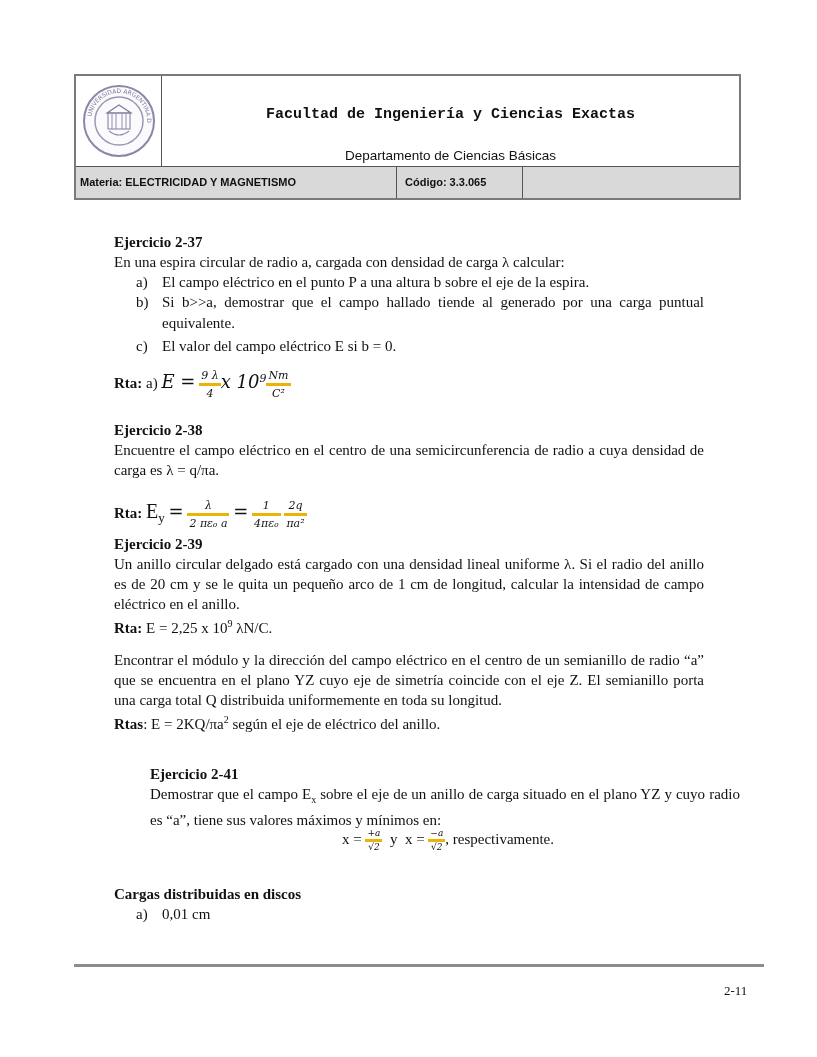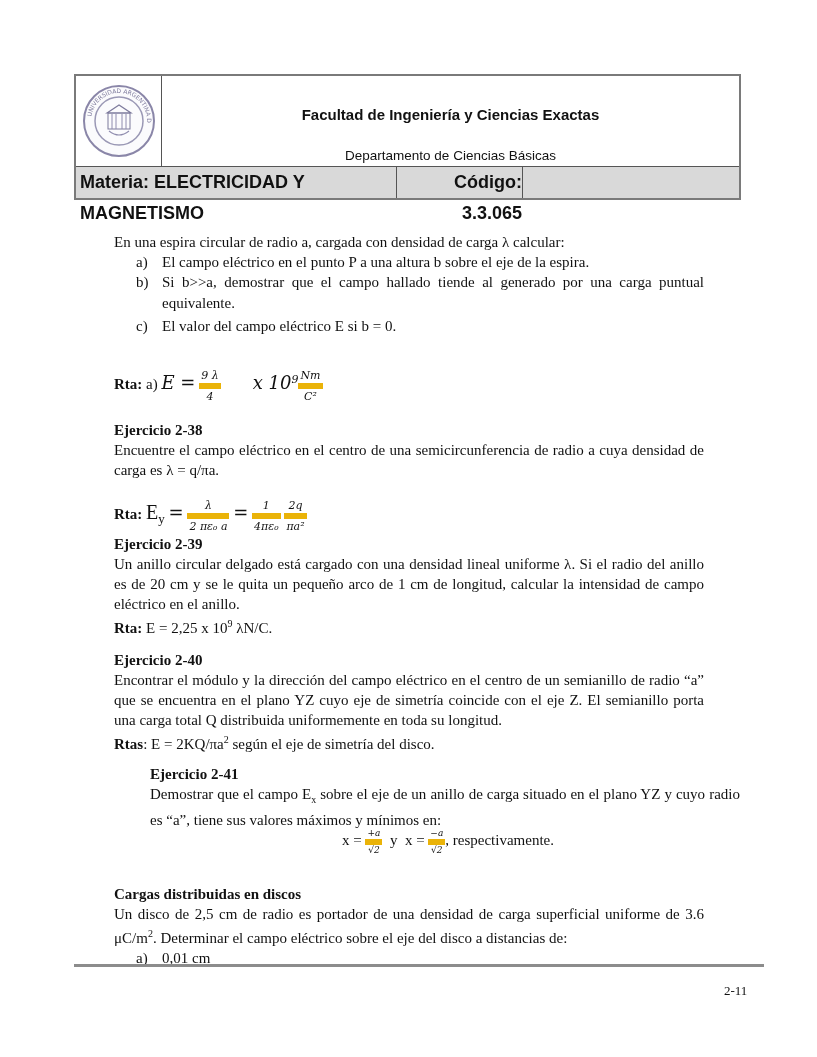--- a/index.html
+++ b/index.html
@@ -1,38 +1,38 @@
 <!DOCTYPE html>
 <html><head>
 <meta charset="utf-8">
 <style>
   html, body { margin:0; padding:0; background:#ffffff; }
   body { width:817px; height:1057px; position:relative; overflow:hidden; font-family:"Liberation Serif", serif; color:#111; }
   .hdr { position:absolute; left:74px; top:74px; width:663px; height:122px; border:2px solid #7a7a7a; box-sizing:content-box; }
   .hdr-top { position:absolute; left:0; top:0; width:663px; height:90px; border-bottom:1px solid #555; }
   .logo-cell { position:absolute; left:0; top:0; width:85px; height:90px; border-right:1px solid #555; display:flex; align-items:center; justify-content:center; }
   .title-cell { position:absolute; left:86px; top:0; width:577px; height:90px; text-align:center; font-family:"Liberation Sans", sans-serif; }
-  .title-cell .t1 { position:absolute; left:0; right:0; top:30px; font-size:15px; font-weight:bold; }
+  .title-cell .t1 { position:absolute; left:0; right:0; top:30px; font-size:15px; font-weight:bold;font-family:Liberation Mono, monospace; }
   .title-cell .t2 { position:absolute; left:0; right:0; top:72px; font-size:13.5px; }
-  .hdr-bot { position:absolute; left:0; top:91px; width:663px; height:31px; background:#d9d9d9; font-family:"Liberation Sans", sans-serif; font-size:18px; font-weight:bold; }
+  .hdr-bot { position:absolute; left:0; top:91px; width:663px; height:31px; background:#d9d9d9; font-family:"Liberation Sans", sans-serif; font-size:11px; font-weight:bold; }
   .hdr-bot .c { position:absolute; top:0; height:31px; line-height:31px; padding-left:4px; box-sizing:border-box; }
   .c-mat { left:0; width:321px; border-right:1px solid #555; }
-  .c-cod { left:321px; width:126px; border-right:1px solid #555; padding-left:8px !important;text-align:right; }
+  .c-cod { left:321px; width:126px; border-right:1px solid #555; padding-left:8px !important; }
   .c-empty { left:447px; width:216px; }
   .content { position:absolute; left:114px; top:232px; width:590px; font-size:15px; line-height:20px; }
   .blk { position:absolute; left:0; width:590px; }
   .h { font-weight:bold; }
   .p { text-align:justify; }
   .list { margin:0; padding:0; list-style:none; }
   .list li { position:relative; padding-left:48px; }
   .list li .lbl { position:absolute; left:22px; }
   .b { font-weight:bold; }
   .math { font-family:"DejaVu Serif", serif; font-style:italic; }
   .frac { display:inline-block; vertical-align:middle; text-align:center; font-family:"DejaVu Serif", serif; font-style:italic; }
-  .frac .num { display:block; padding:0 2px; border-bottom:6px solid #eab308; line-height:15px; }
+  .frac .num { display:block; padding:0 2px; border-bottom:3px solid #eab308; line-height:15px; }
   .frac .den { display:block; padding:0 2px; line-height:15px; }
   .sm { font-size:11px; }
   .footer-line { position:absolute; left:74px; top:964px; width:690px; height:3px; background:#8c8c8c; }
   .pagenum { position:absolute; left:724px; top:983px; font-size:13px; }
 </style>
 </head>
 <body>
 
 <div class="hdr">
   <div class="hdr-top">
@@ -59,32 +59,33 @@
   <div class="hdr-bot">
     <div class="c c-mat">Materia: ELECTRICIDAD Y MAGNETISMO</div>
     <div class="c c-cod">Código: 3.3.065</div>
     <div class="c c-empty"></div>
   </div>
 </div>
 
 <div class="content">
 
   <div class="blk" style="top:0;">
+    <div class="h">Ejercicio 2-37</div>
     <div class="p">En una espira circular de radio a, cargada con densidad de carga λ calcular:</div>
     <ul class="list">
       <li><span class="lbl">a)</span><span>El campo eléctrico en el punto P a una altura b sobre el eje de la espira.</span></li>
       <li class="p" style="line-height:21px;"><span class="lbl">b)</span><span>Si b&gt;&gt;a, demostrar que el campo hallado tiende al generado por una carga puntual equivalente.</span></li>
       <li style="margin-top:2px;"><span class="lbl">c)</span><span>El valor del campo eléctrico E si b = 0.</span></li>
     </ul>
   </div>
   <div class="blk" style="top:136px;">
     <span class="b">Rta:</span>
     <span>a)</span>
     <span class="math" style="font-size:18px;">E =</span>
-    <span class="frac sm"><span class="num">9 λ</span><span class="den">4</span></span><span class="math" style="font-size:18px;margin-left:32px;">x 10</span><sup class="math sm">9</sup><span class="frac sm"><span class="num">Nm</span><span class="den">C²</span></span>
+    <span class="frac sm"><span class="num">9 λ</span><span class="den">4</span></span><span class="math" style="font-size:18px;">x 10</span><sup class="math sm">9</sup><span class="frac sm"><span class="num">Nm</span><span class="den">C²</span></span>
   </div>
 
   <div class="blk" style="top:188px;">
     <div class="h">Ejercicio 2-38</div>
     <div class="p">Encuentre el campo eléctrico en el centro de una semicircunferencia de radio a cuya densidad de carga es  λ = q/πa.</div>
     <div style="margin-top:18px;">
       <span class="b">Rta:</span>
       <span style="font-size:20px;">E</span><sub style="font-size:13px;">y</sub>
       <span class="math" style="font-size:18px;">=</span>
       <span class="frac sm"><span class="num">λ</span><span class="den">2 πε₀ a</span></span>
@@ -96,46 +97,42 @@
 
   <div class="blk" style="top:302px;">
     <div class="h">Ejercicio 2-39</div>
     <div class="p">Un anillo circular delgado está cargado con una densidad lineal uniforme λ. Si el radio del anillo es de 20 cm y se le quita un pequeño arco de 1 cm de longitud, calcular la intensidad de campo eléctrico en el anillo.</div>
     <div>
       <span class="b">Rta:</span><span> E = 2,25 x 10</span><sup style="font-size:10px;">9</sup><span> λN/C.</span>
     </div>
   </div>
 
   <div class="blk" style="top:418px;">
-    <div class="h">Ejercicio 2-40</div>
     <div class="p">Encontrar el módulo y la dirección del campo eléctrico en el centro de un semianillo de radio “a”  que se encuentra en el plano YZ cuyo eje de simetría coincide con el eje Z. El semianillo porta una carga total Q distribuida uniformemente en toda su longitud.</div>
     <div>
-      <span class="b">Rtas</span><span>: E = 2KQ/πa</span><sup style="font-size:10px;">2</sup><span> según el eje de simetría del disco.</span>
+      <span class="b">Rtas</span><span>: E = 2KQ/πa</span><sup style="font-size:10px;">2</sup><span> según el eje de eléctrico del anillo.</span>
     </div>
   </div>
 
   <div class="blk" style="top:532px;margin-left:36px;">
     <div class="h">Ejercicio 2-41</div>
     <div class="p">
       <span>Demostrar que el campo E</span><sub style="font-size:10px;">x</sub><span> sobre el eje de un anillo de carga situado en el plano YZ y cuyo radio es “a”, tiene sus valores máximos y mínimos en:</span>
     </div>
     <div style="text-align:center; padding-left:6px; margin-top:-2px;">
       <span>x =</span>
       <span class="frac" style="font-size:9px;"><span class="num" style="line-height:11px;">+a</span><span class="den" style="line-height:11px;">√2</span></span>
       <span>&nbsp;</span><span>y</span><span>&nbsp;</span>
       <span>x =</span>
       <span class="frac" style="font-size:9px;"><span class="num" style="line-height:11px;">−a</span><span class="den" style="line-height:11px;">√2</span></span><span>, respectivamente.</span>
     </div>
   </div>
 
   <div class="blk" style="top:628px;margin-top:24px;">
     <div class="h">Cargas distribuidas en discos</div>
-    <div class="p">
-      <span>Un disco de 2,5 cm de radio es portador de una densidad de carga superficial  uniforme de 3.6 μC/m</span><sup style="font-size:10px;">2</sup><span>. Determinar el campo eléctrico sobre el eje del disco a distancias de:</span>
-    </div>
     <ul class="list">
       <li><span class="lbl">a)</span><span>0,01 cm</span></li>
     </ul>
   </div>
 </div>
 
 <div class="footer-line"></div>
 <div class="pagenum">2-11</div>
 
 </body></html>

